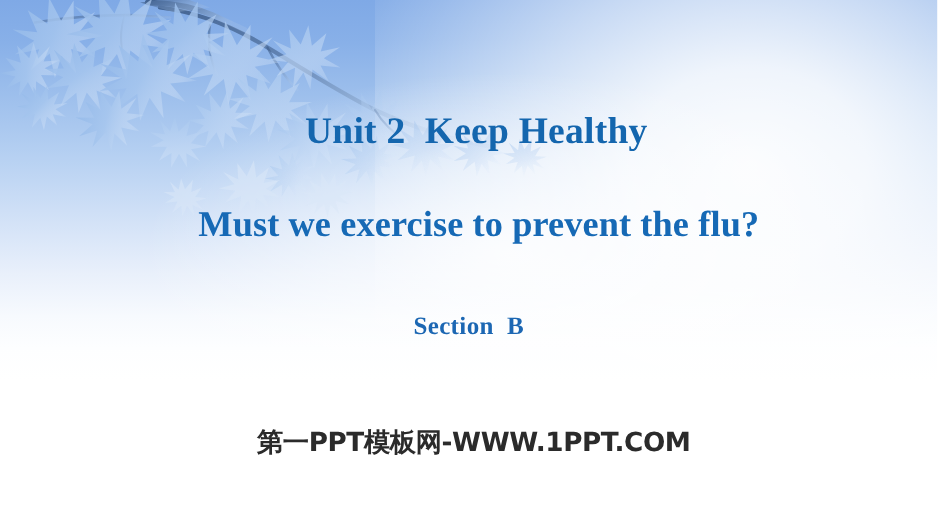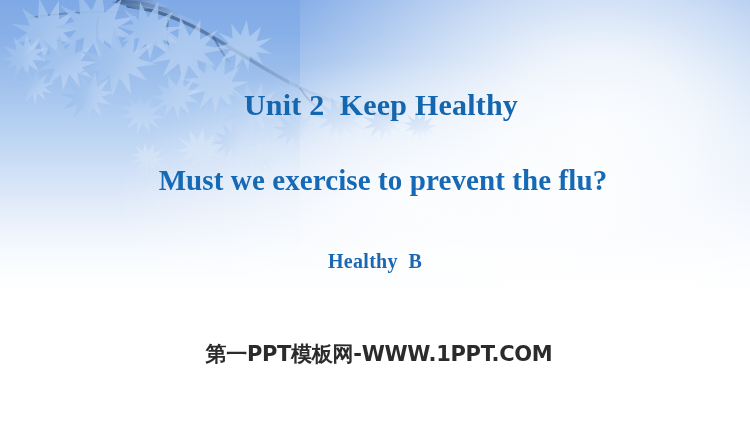--- a/index.html
+++ b/index.html
@@ -190,17 +190,17 @@
       <use href="#maple" transform="translate(200,150) scale(0.85) rotate(8)"></use>
       <use href="#maple" transform="translate(262,156) scale(0.7) rotate(-16)"></use>
       <use href="#maple" transform="translate(148,158) scale(0.6) rotate(24)"></use>
     </g>
   </svg>
 
   <div class="txt" id="unit-title">Unit 2  Keep Healthy</div>
 
   <div class="txt" id="lesson-title">Must we exercise to prevent the flu?</div>
 
-  <div class="txt" id="section-label">Healthy  B</div>
+  <div class="txt" id="section-label">Section  B</div>
 
   <div class="txt" id="watermark">第一PPT模板网-WWW.1PPT.COM</div>
 
 </div>
 
 </body></html>

